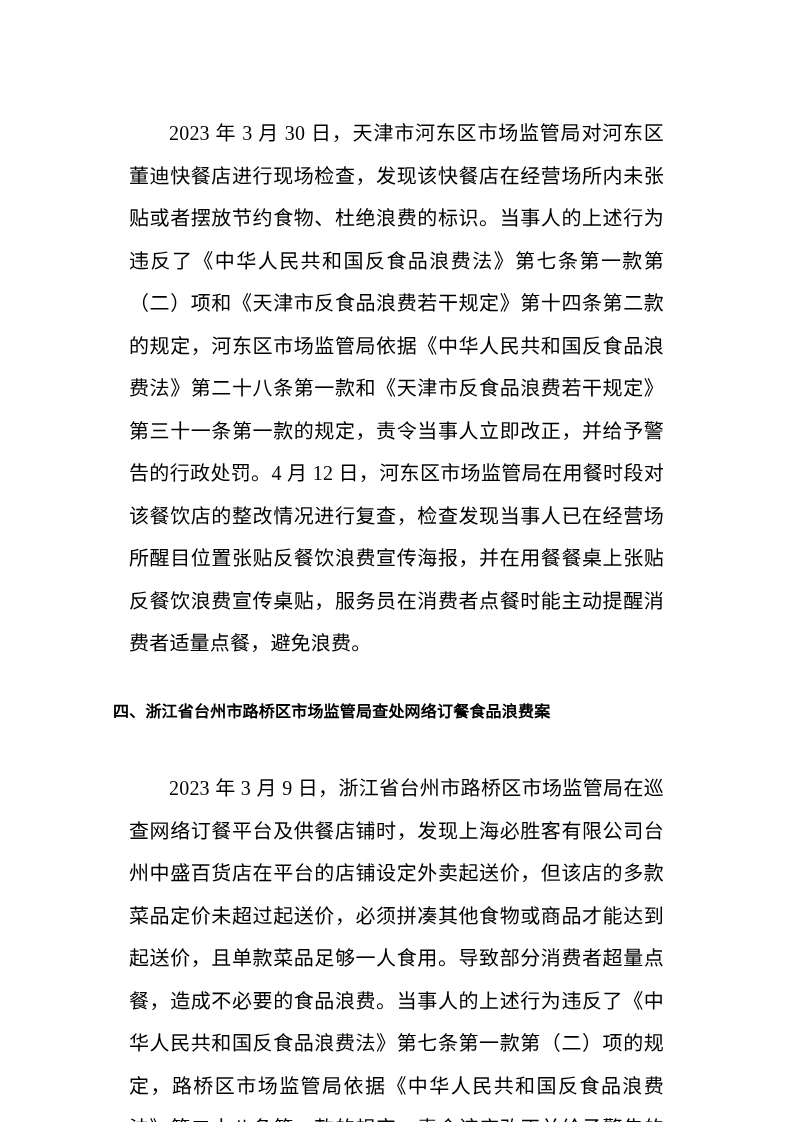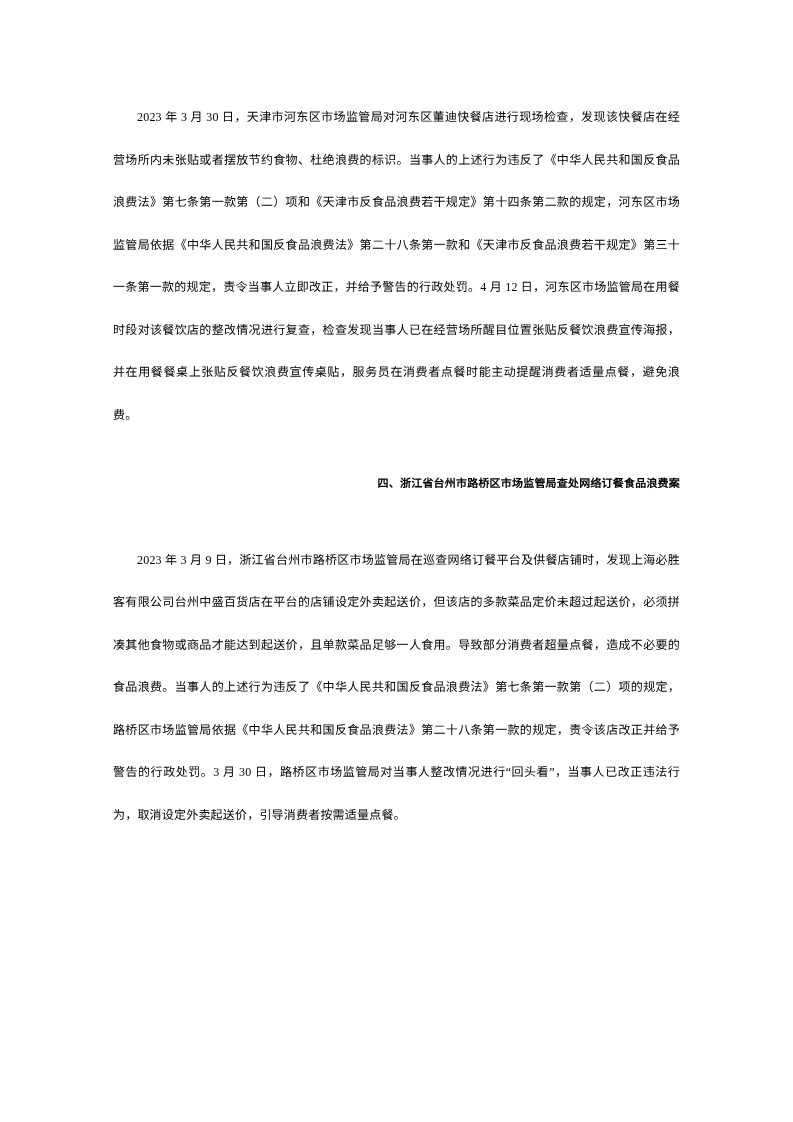--- a/index.html
+++ b/index.html
@@ -13,35 +13,35 @@
     height: 1122px;
     margin: 0 auto;
     background: #ffffff;
     box-sizing: border-box;
     padding: 96px 113px 40px 113px;
     overflow: hidden;
     font-family: "Liberation Serif", "DejaVu Serif", serif;
     color: #000000;
   }
   .body-para {
-    margin: 0;
-    font-size: 12px;
+    margin: 16px;
+    font-size: 20px;
     line-height: 42.5px;
     text-align: justify;
     text-justify: inter-ideograph;
     text-indent: 2em;
     letter-spacing: 0.2px;
     word-break: break-all;
   }
   .section-heading {
     margin: 26px 0 34px 0;
-    font-size: 11px;
+    font-size: 16px;
     font-weight: bold;
     line-height: 42.5px;
-    text-align: right;
+    text-align: left;
     letter-spacing: 0.2px;
   }
 </style>
 </head>
 <body>
 
 <div class="page">
   <p class="body-para">2023 年 3 月 30 日，天津市河东区市场监管局对河东区董迪快餐店进行现场检查，发现该快餐店在经营场所内未张贴或者摆放节约食物、杜绝浪费的标识。当事人的上述行为违反了《中华人民共和国反食品浪费法》第七条第一款第（二）项和《天津市反食品浪费若干规定》第十四条第二款的规定，河东区市场监管局依据《中华人民共和国反食品浪费法》第二十八条第一款和《天津市反食品浪费若干规定》第三十一条第一款的规定，责令当事人立即改正，并给予警告的行政处罚。4 月 12 日，河东区市场监管局在用餐时段对该餐饮店的整改情况进行复查，检查发现当事人已在经营场所醒目位置张贴反餐饮浪费宣传海报，并在用餐餐桌上张贴反餐饮浪费宣传桌贴，服务员在消费者点餐时能主动提醒消费者适量点餐，避免浪费。</p>
 
   <h2 class="section-heading">四、浙江省台州市路桥区市场监管局查处网络订餐食品浪费案</h2>

